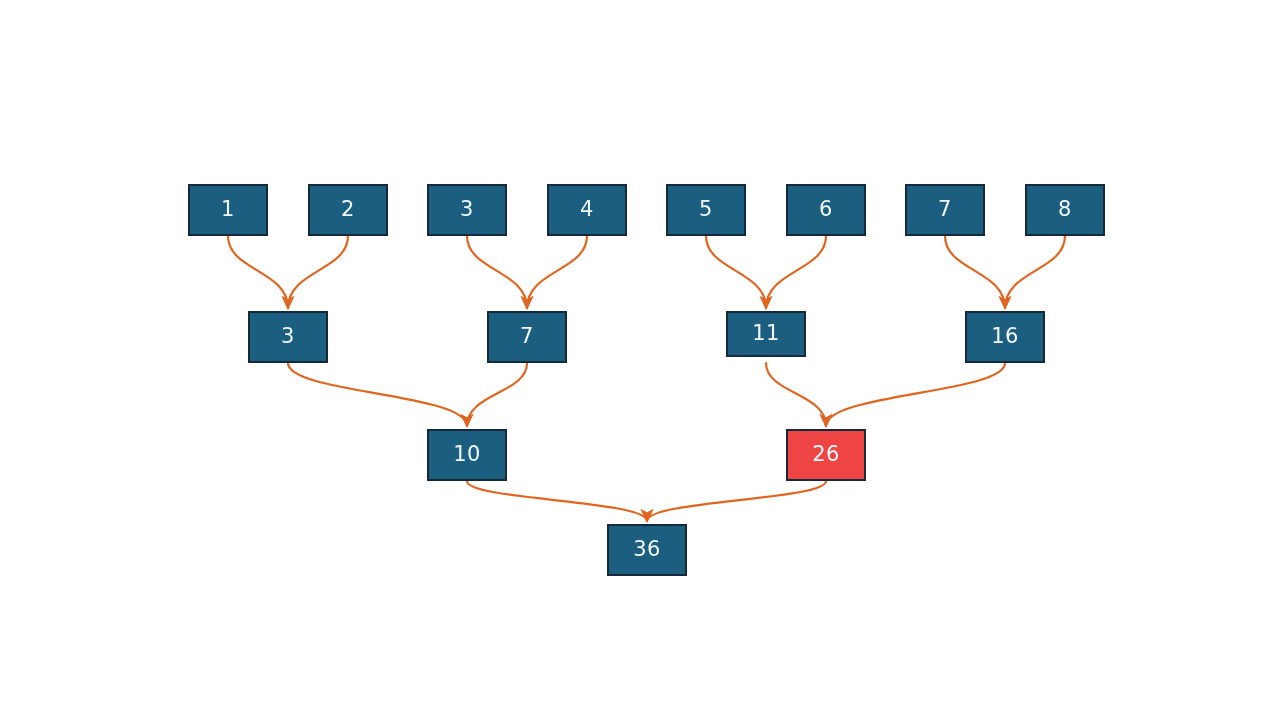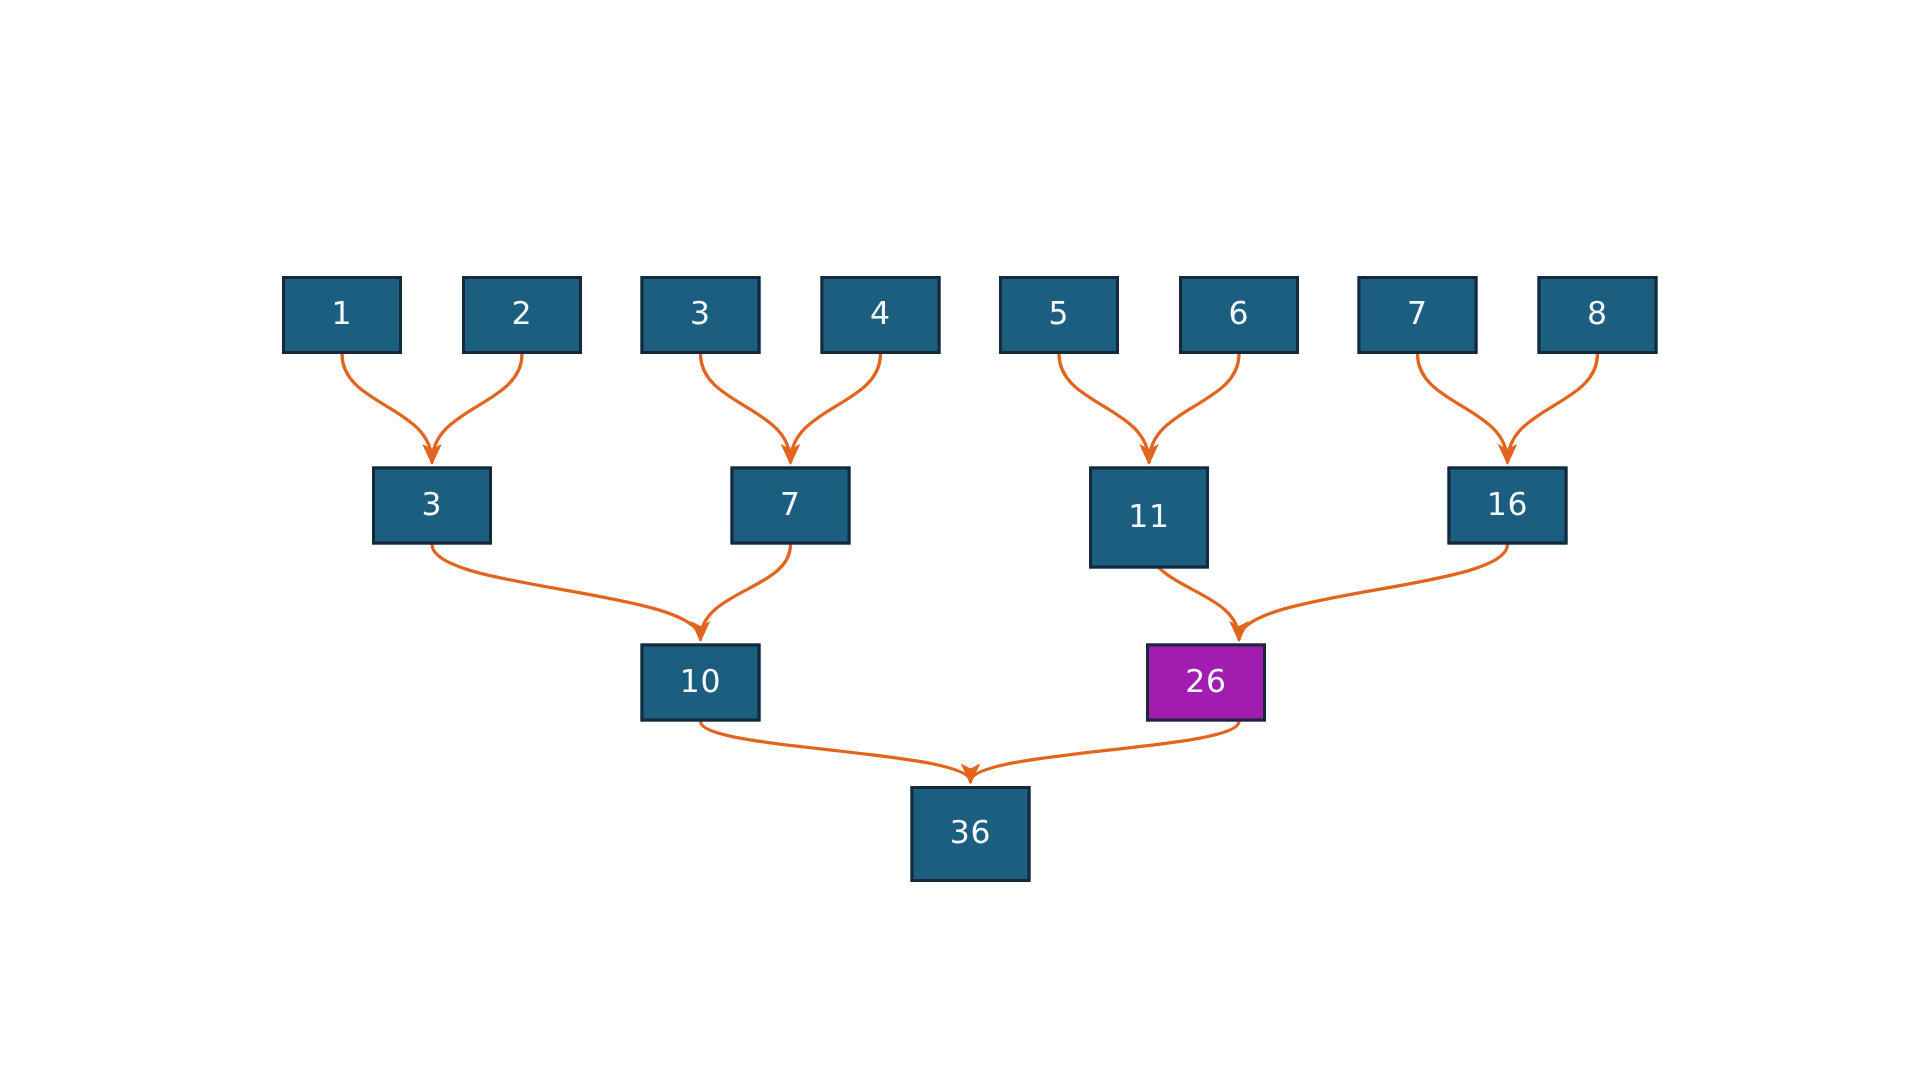--- a/index.html
+++ b/index.html
@@ -109,30 +109,30 @@
       </div>
       <div class="tree-node" style="left: 1025px; top: 184px; width: 80px; height: 52px; background: rgb(27, 94, 128); border-color: rgb(22, 41, 58); color: rgb(242, 248, 251);">
         <span class="node-label">8</span>
       </div>
       <div class="tree-node" style="left: 248px; top: 311px; width: 80px; height: 52px; background: rgb(27, 94, 128); border-color: rgb(22, 41, 58); color: rgb(242, 248, 251);">
         <span class="node-label">3</span>
       </div>
       <div class="tree-node" style="left: 487px; top: 311px; width: 80px; height: 52px; background: rgb(27, 94, 128); border-color: rgb(22, 41, 58); color: rgb(242, 248, 251);">
         <span class="node-label">7</span>
       </div>
-      <div class="tree-node" style="left: 726px; top: 311px; width: 80px; height: 68px; background: rgb(27, 94, 128); border-color: rgb(22, 41, 58); color: rgb(242, 248, 251);">
+      <div class="tree-node" style="left: 726px; top: 311px; width: 80px; height: 46px; background: rgb(27, 94, 128); border-color: rgb(22, 41, 58); color: rgb(242, 248, 251);">
         <span class="node-label">11</span>
       </div>
       <div class="tree-node" style="left: 965px; top: 311px; width: 80px; height: 52px; background: rgb(27, 94, 128); border-color: rgb(22, 41, 58); color: rgb(242, 248, 251);">
         <span class="node-label">16</span>
       </div>
       <div class="tree-node" style="left: 427px; top: 429px; width: 80px; height: 52px; background: rgb(27, 94, 128); border-color: rgb(22, 41, 58); color: rgb(242, 248, 251);">
         <span class="node-label">10</span>
       </div>
-      <div class="tree-node" style="left: 764px; top: 429px; width: 80px; height: 52px; background: #a21caf; border-color: rgb(22, 41, 58); color: rgb(242, 248, 251);">
+      <div class="tree-node" style="left: 786px; top: 429px; width: 80px; height: 52px; background: #ef4444; border-color: rgb(22, 41, 58); color: rgb(242, 248, 251);">
         <span class="node-label">26</span>
       </div>
-      <div class="tree-node" style="left: 607px; top: 524px; width: 80px; height: 64px; background: rgb(27, 94, 128); border-color: rgb(22, 41, 58); color: rgb(242, 248, 251);">
+      <div class="tree-node" style="left: 607px; top: 524px; width: 80px; height: 52px; background: rgb(27, 94, 128); border-color: rgb(22, 41, 58); color: rgb(242, 248, 251);">
         <span class="node-label">36</span>
       </div>
     </div>
 
 </div>
 
 </body></html>

